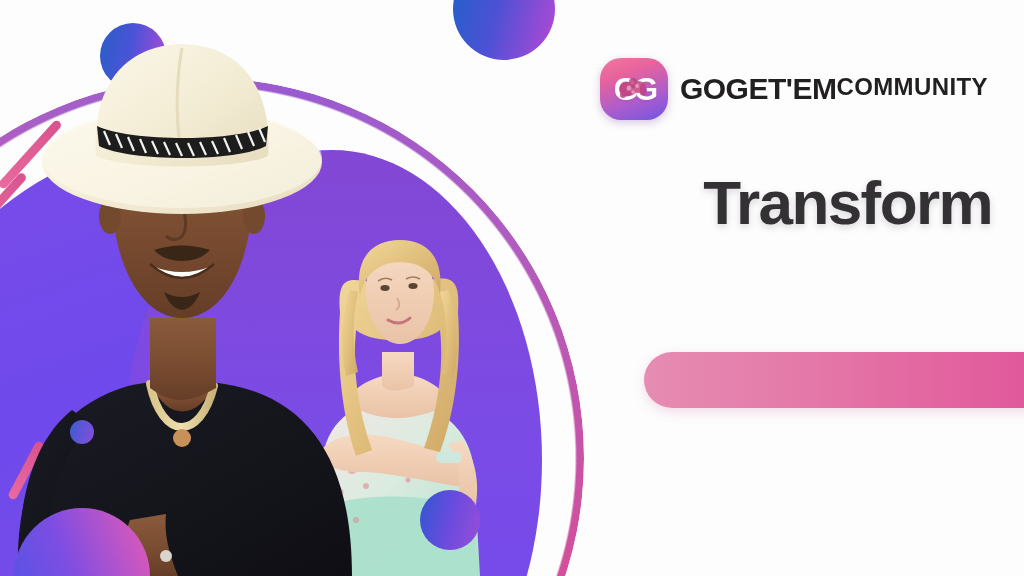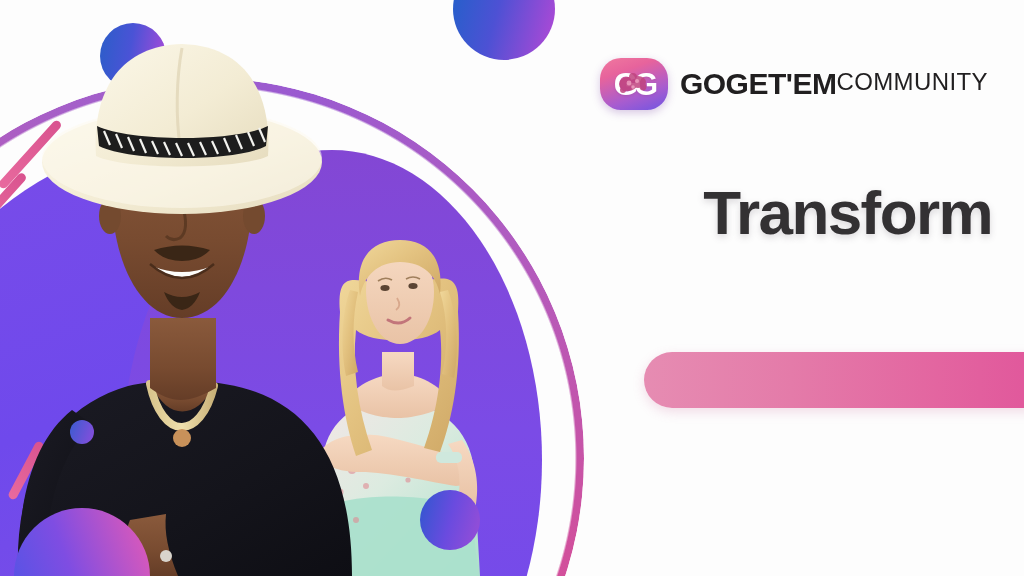--- a/index.html
+++ b/index.html
@@ -85,21 +85,21 @@
   
   #people { position:absolute; left:0; top:0; width:600px; height:576px; }
 
   
   #logo {
     position:absolute; right:36px; top:58px;
     display:flex; align-items:center; gap:12px;
   }
   .logo-mark {
     position:relative;
-    width:68px; height:52px; border-radius:21px;
+    width:68px; height:62px; border-radius:21px;
     background:linear-gradient(160deg,#f0799f 0%,#e7639c 28%,#a85ccf 68%,#6f55e2 100%);
     box-shadow:0 3px 9px rgba(120,60,160,.28);
     display:flex; align-items:center; justify-content:center;
     overflow:hidden;
   }
   .logo-gg {
     font-family:"Liberation Sans", sans-serif;
     font-weight:bold; font-size:31px; letter-spacing:-4px;
     color:#ffffff; line-height:1;
     position:relative; z-index:2;
@@ -108,26 +108,26 @@
   .logo-flower {
     position:absolute; z-index:3;
     left:50%; top:50%; transform:translate(-50%,-50%);
     width:34px; height:26px;
   }
   .logo-words { display:flex; line-height:.96; }
   .logo-line1 {
     font-weight:bold; font-size:30px; letter-spacing:-.5px; color:#211f20;
   }
   .logo-line2 {
-    font-weight:normal; font-size:24px; letter-spacing:.4px; color:#211f20;
+    font-weight:bold; font-size:24px; letter-spacing:.4px; color:#211f20;
   }
 
   
   #headline {
-    position:absolute; right:32px; top:182px;
+    position:absolute; right:32px; top:172px;
     text-align:right;
     font-weight:bold;
     font-size:62px;
     line-height:.99;
     letter-spacing:-1.6px;
     color:#333133;
     text-shadow:0 3px 7px rgba(90,80,95,.22);
   }
   #headline .l2 { display:block; }
 

